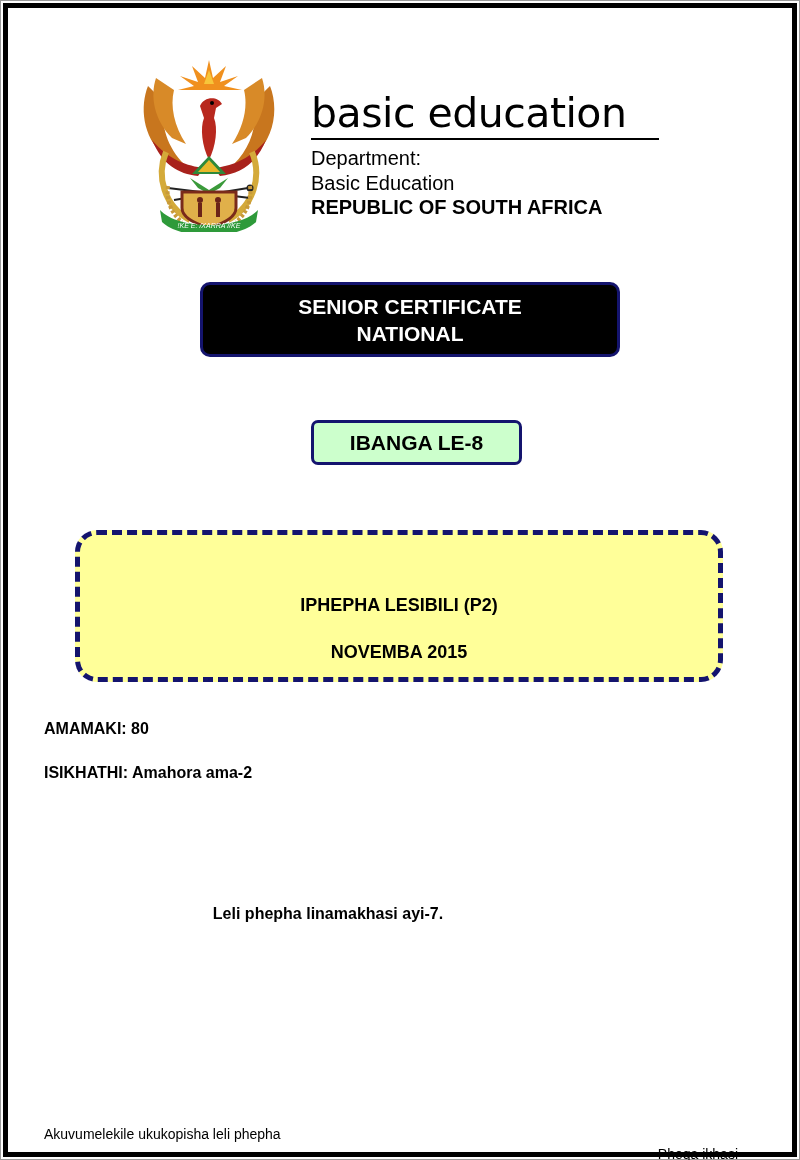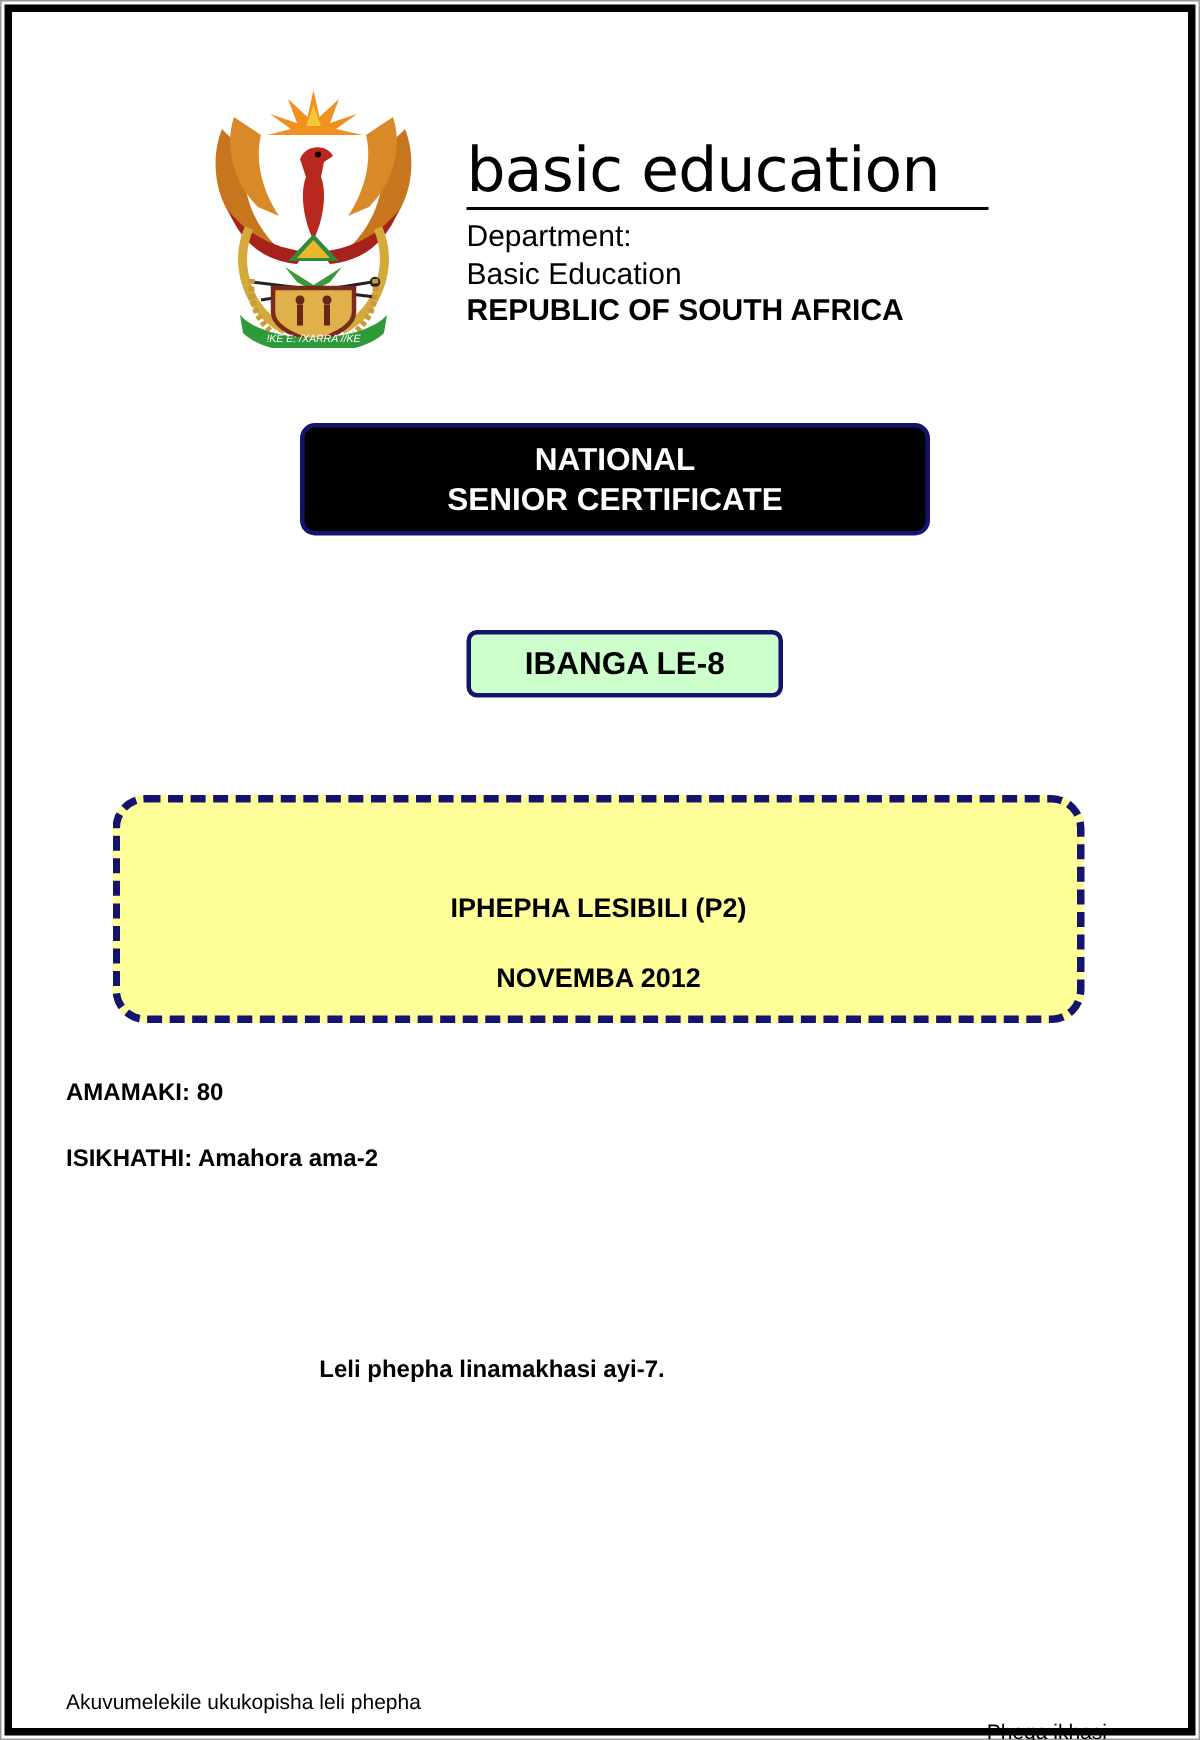--- a/index.html
+++ b/index.html
@@ -193,29 +193,29 @@
   </svg>
 </div>
 
 <div class="abs brand-title">basic education</div>
 <div class="abs brand-rule"></div>
 <div class="abs brand-dept">Department:</div>
 <div class="abs brand-basic">Basic Education</div>
 <div class="abs brand-rsa">REPUBLIC OF SOUTH AFRICA</div>
 
 <div class="abs nsc-box">
+  <div>SENIOR CERTIFICATE</div>
   <div>NATIONAL</div>
-  <div>SENIOR CERTIFICATE</div>
 </div>
 
 <div class="abs grade-box">IBANGA LE-8</div>
 
 <div class="abs subject-box">
   <div class="subject-line" style="top:60px;">IPHEPHA LESIBILI (P2)</div>
-  <div class="subject-line" style="top:107px;">NOVEMBA 2012</div>
+  <div class="subject-line" style="top:107px;">NOVEMBA 2015</div>
 </div>
 
 <div class="abs meta" style="top:684px;margin-top:36px;">AMAMAKI: 80</div>
 <div class="abs meta" style="top:764px;">ISIKHATHI: Amahora ama-2</div>
 
 <div class="abs pages-note">Leli phepha linamakhasi ayi-7.</div>
 
 <div class="abs footer-left">Akuvumelekile ukukopisha leli phepha</div>
 <div class="abs footer-right">Pheqa ikhasi</div>
 

